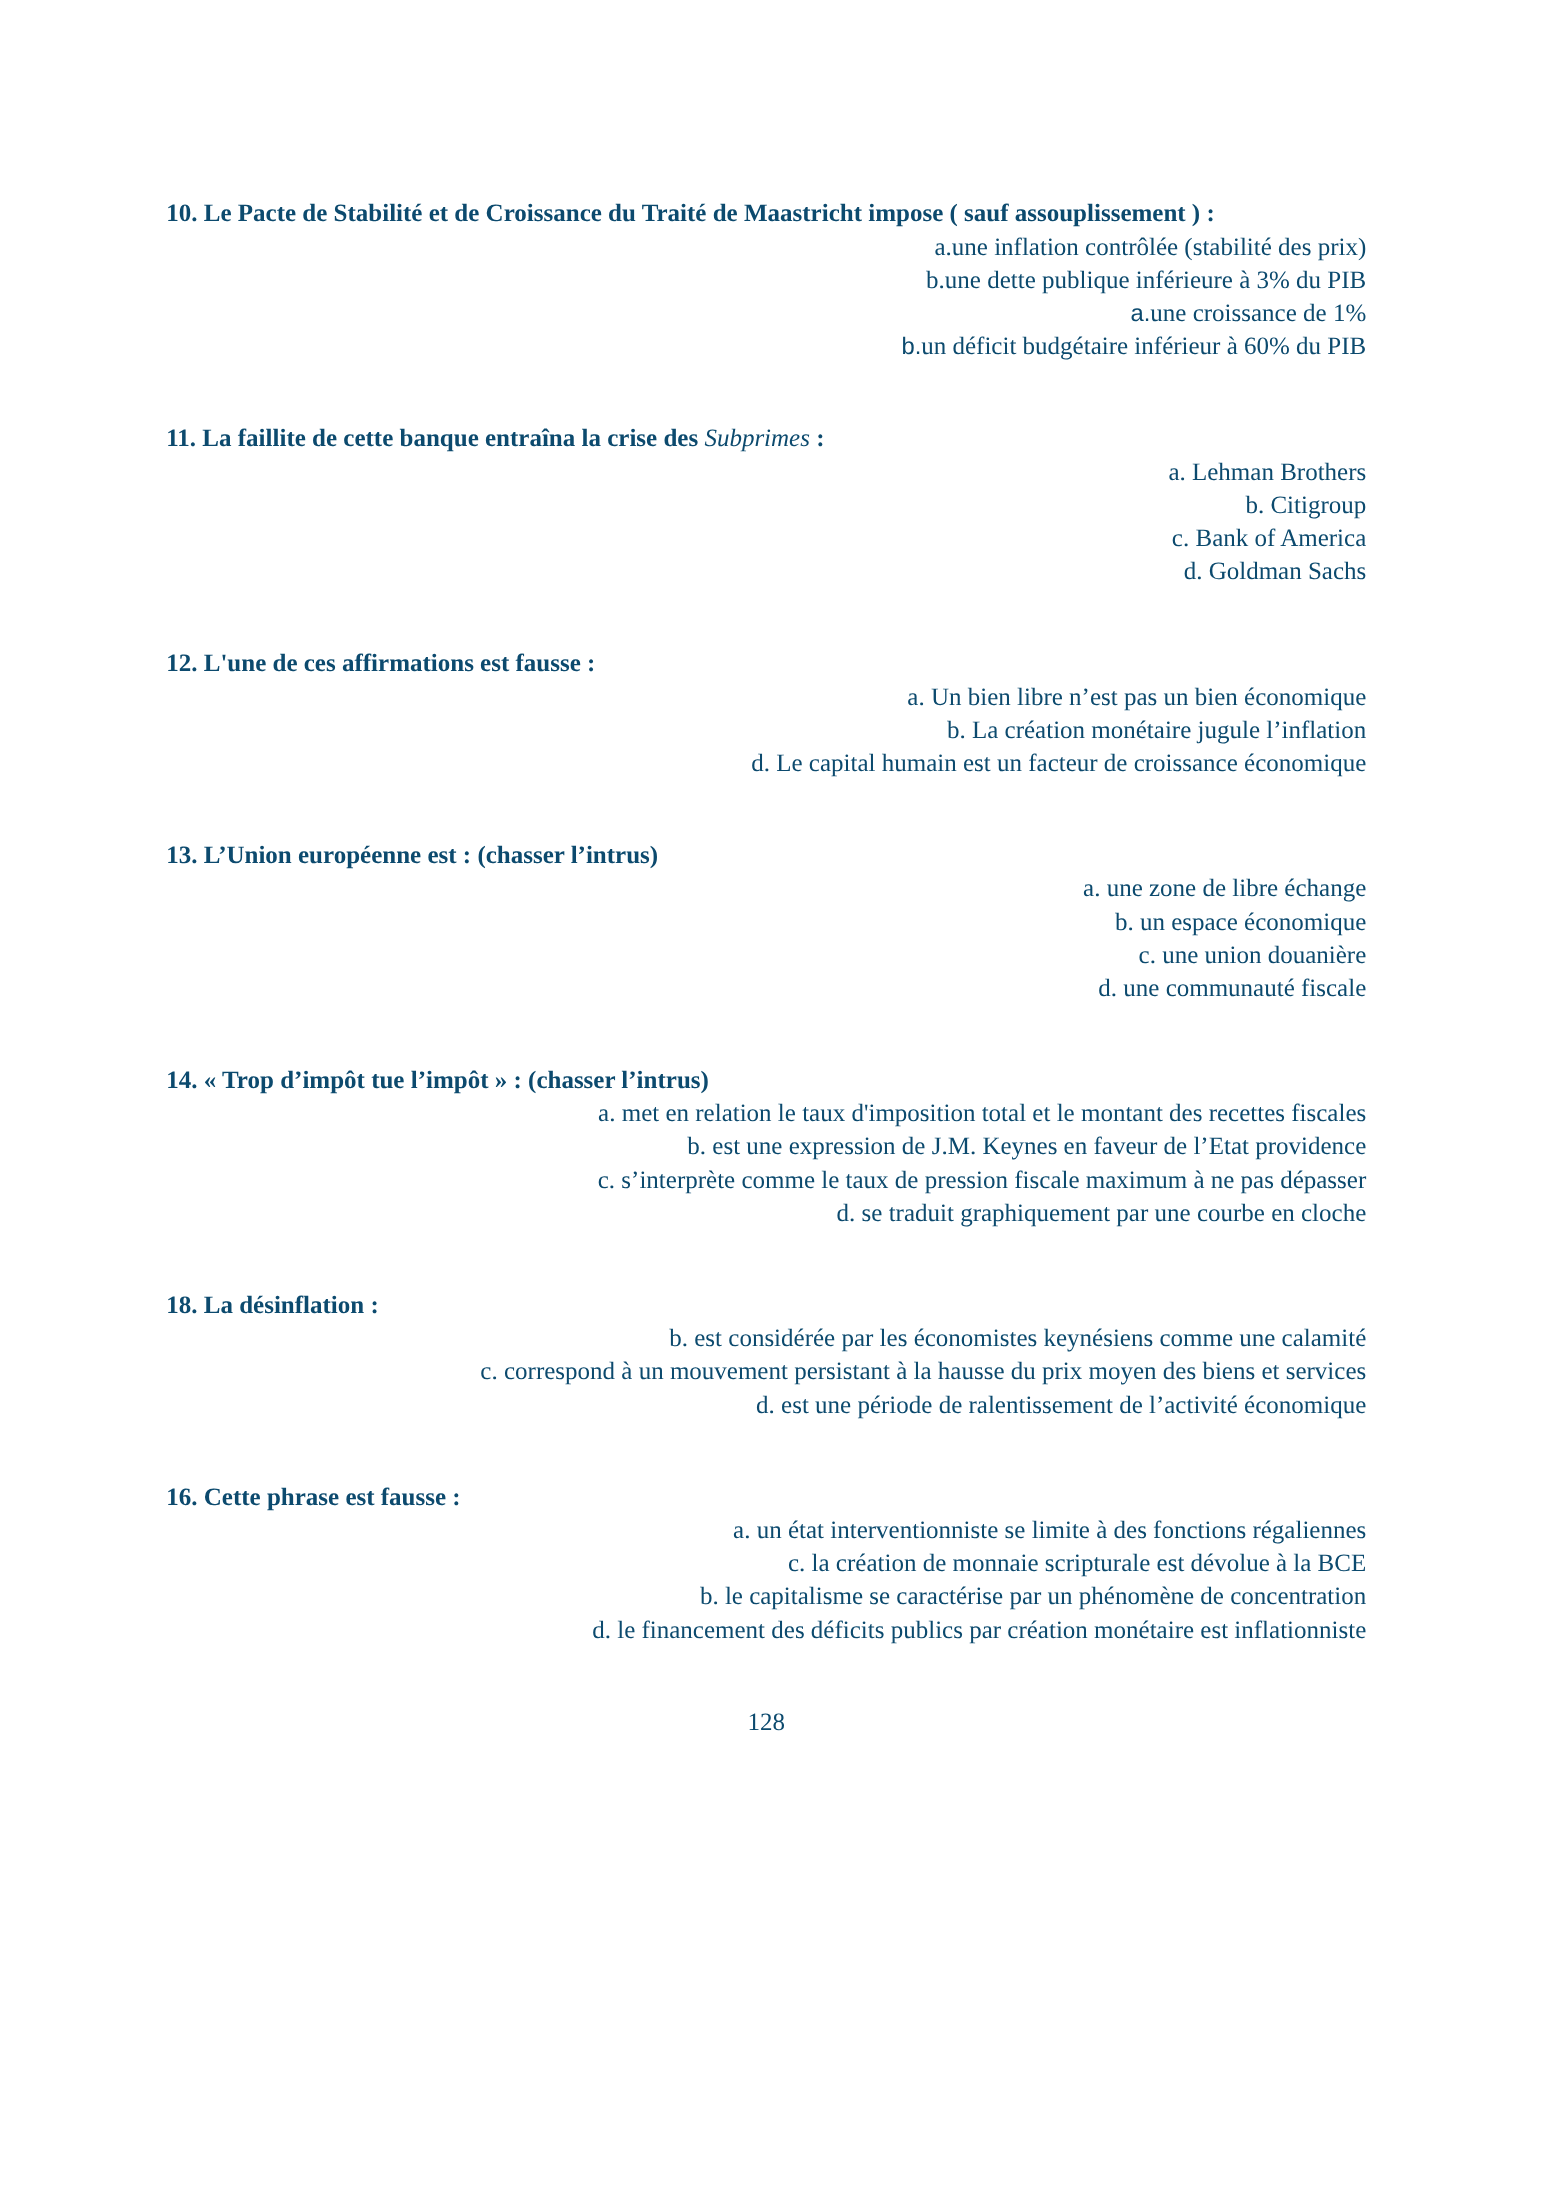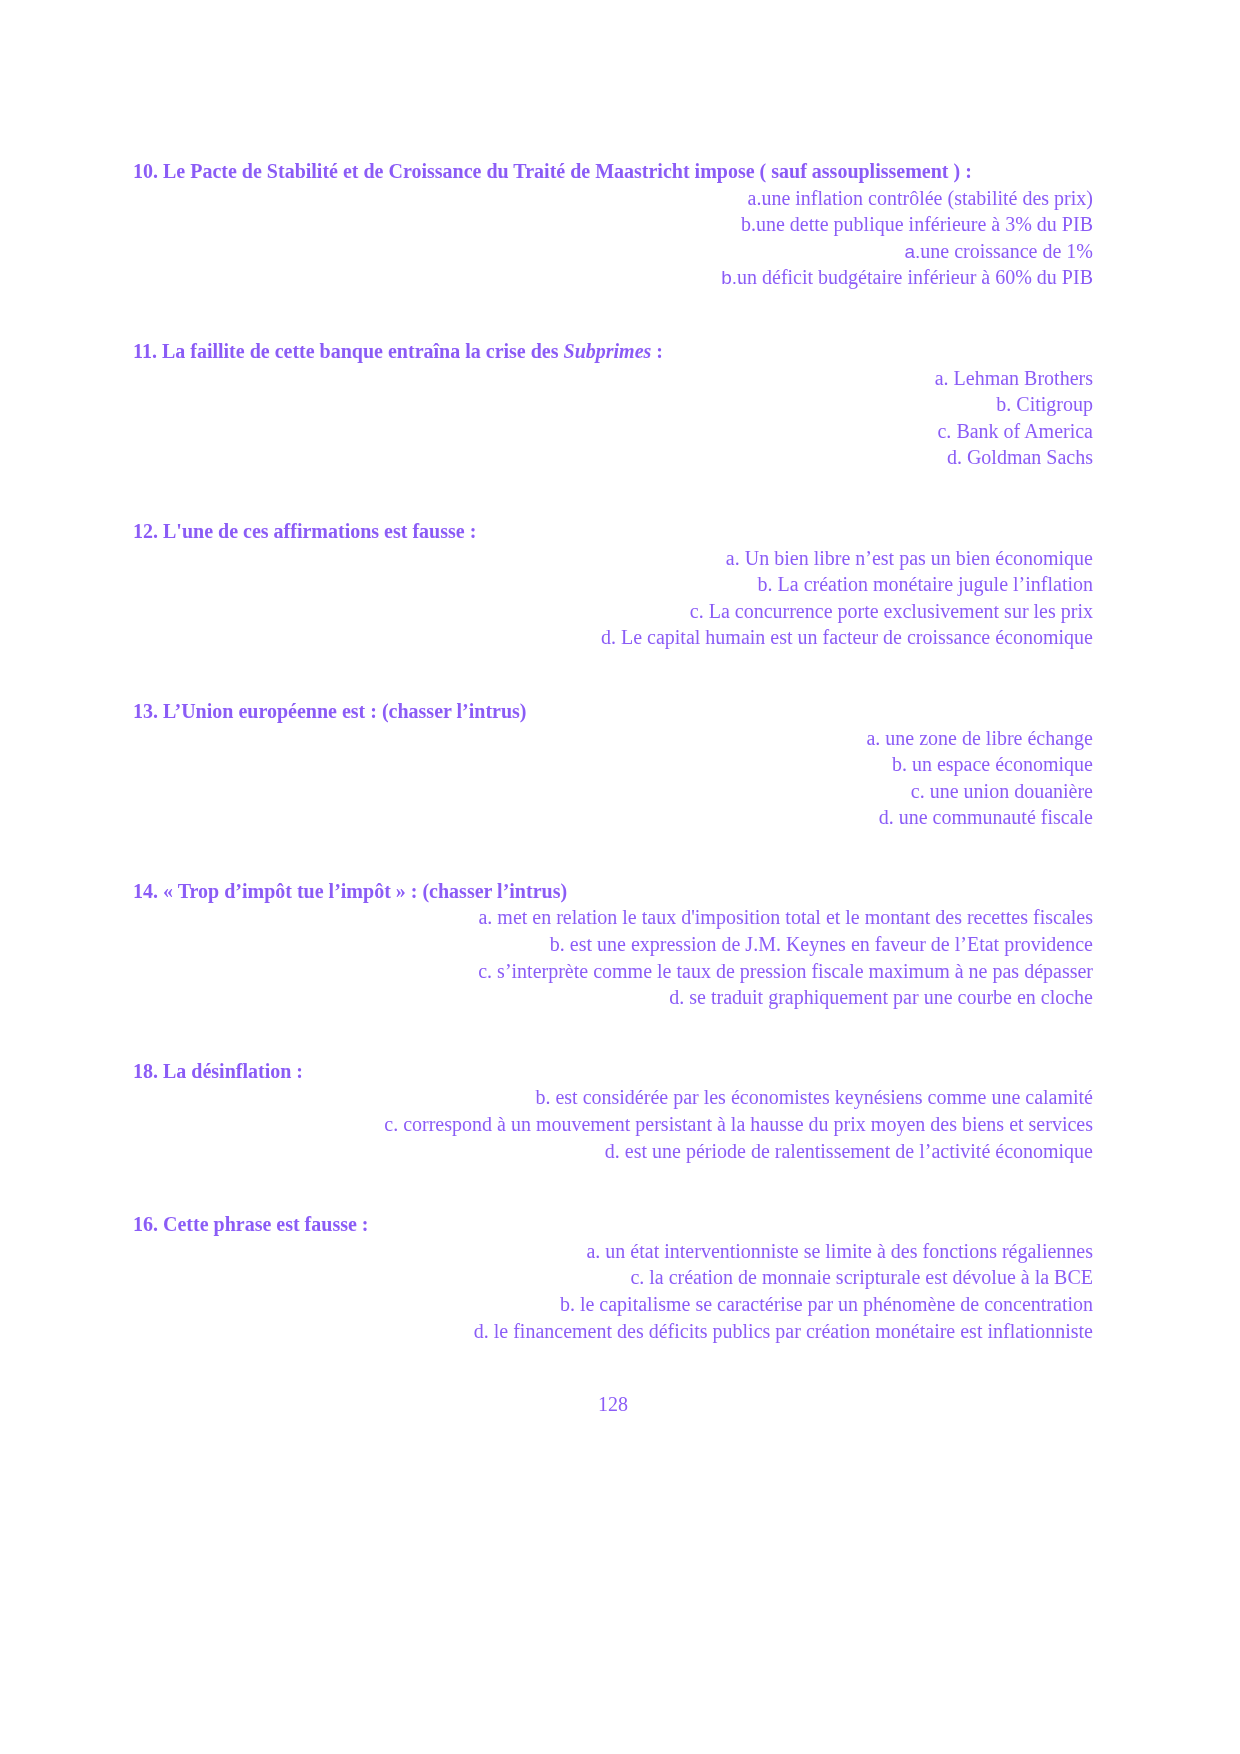--- a/index.html
+++ b/index.html
@@ -5,42 +5,42 @@
   html, body {
     margin: 0;
     padding: 0;
     background: #ffffff;
   }
   .page {
     position: relative;
     width: 1240px;
     height: 1754px;
     background: #ffffff;
-    color: #8b5cf6;
+    color: #0c4a6e;
     font-family: "Liberation Serif", "DejaVu Serif", serif;
     font-size: 20px;
     line-height: 1.33;
     box-sizing: border-box;
     padding: 158px 130px 0 133px;
   }
   .content {
     width: 960px;
   }
   .question {
     margin-bottom: 47px;
   }
   .q-title {
     font-size: 20px;
     font-weight: bold;
     margin: 0;
     line-height: 1.33;
   }
   .q-title .bold-italic {
     font-style: italic;
-    font-weight: bold;
+    font-weight: normal;
   }
   .option {
     white-space: normal;
     text-align: right;
   }
   .option .marker {
     display: inline;
   }
   .option .marker.wide {
     display: inline-block;
@@ -102,23 +102,20 @@
 
     <section class="question">
       <h2 class="q-title">12. L'une de ces affirmations est fausse :</h2>
       <div class="option">
         <span class="marker space">a.</span><span>Un bien libre n’est pas un bien économique</span>
       </div>
       <div class="option">
         <span class="marker space">b.</span><span>La création monétaire jugule l’inflation</span>
       </div>
       <div class="option">
-        <span class="marker space">c.</span><span>La concurrence porte exclusivement sur les prix</span>
-      </div>
-      <div class="option">
         <span class="marker space">d.</span><span>Le capital humain est un facteur de croissance économique</span>
       </div>
     </section>
 
     <section class="question">
       <h2 class="q-title">13. L’Union européenne est : (chasser l’intrus)</h2>
       <div class="option">
         <span class="marker space">a.</span><span>une zone de libre échange</span>
       </div>
       <div class="option">

